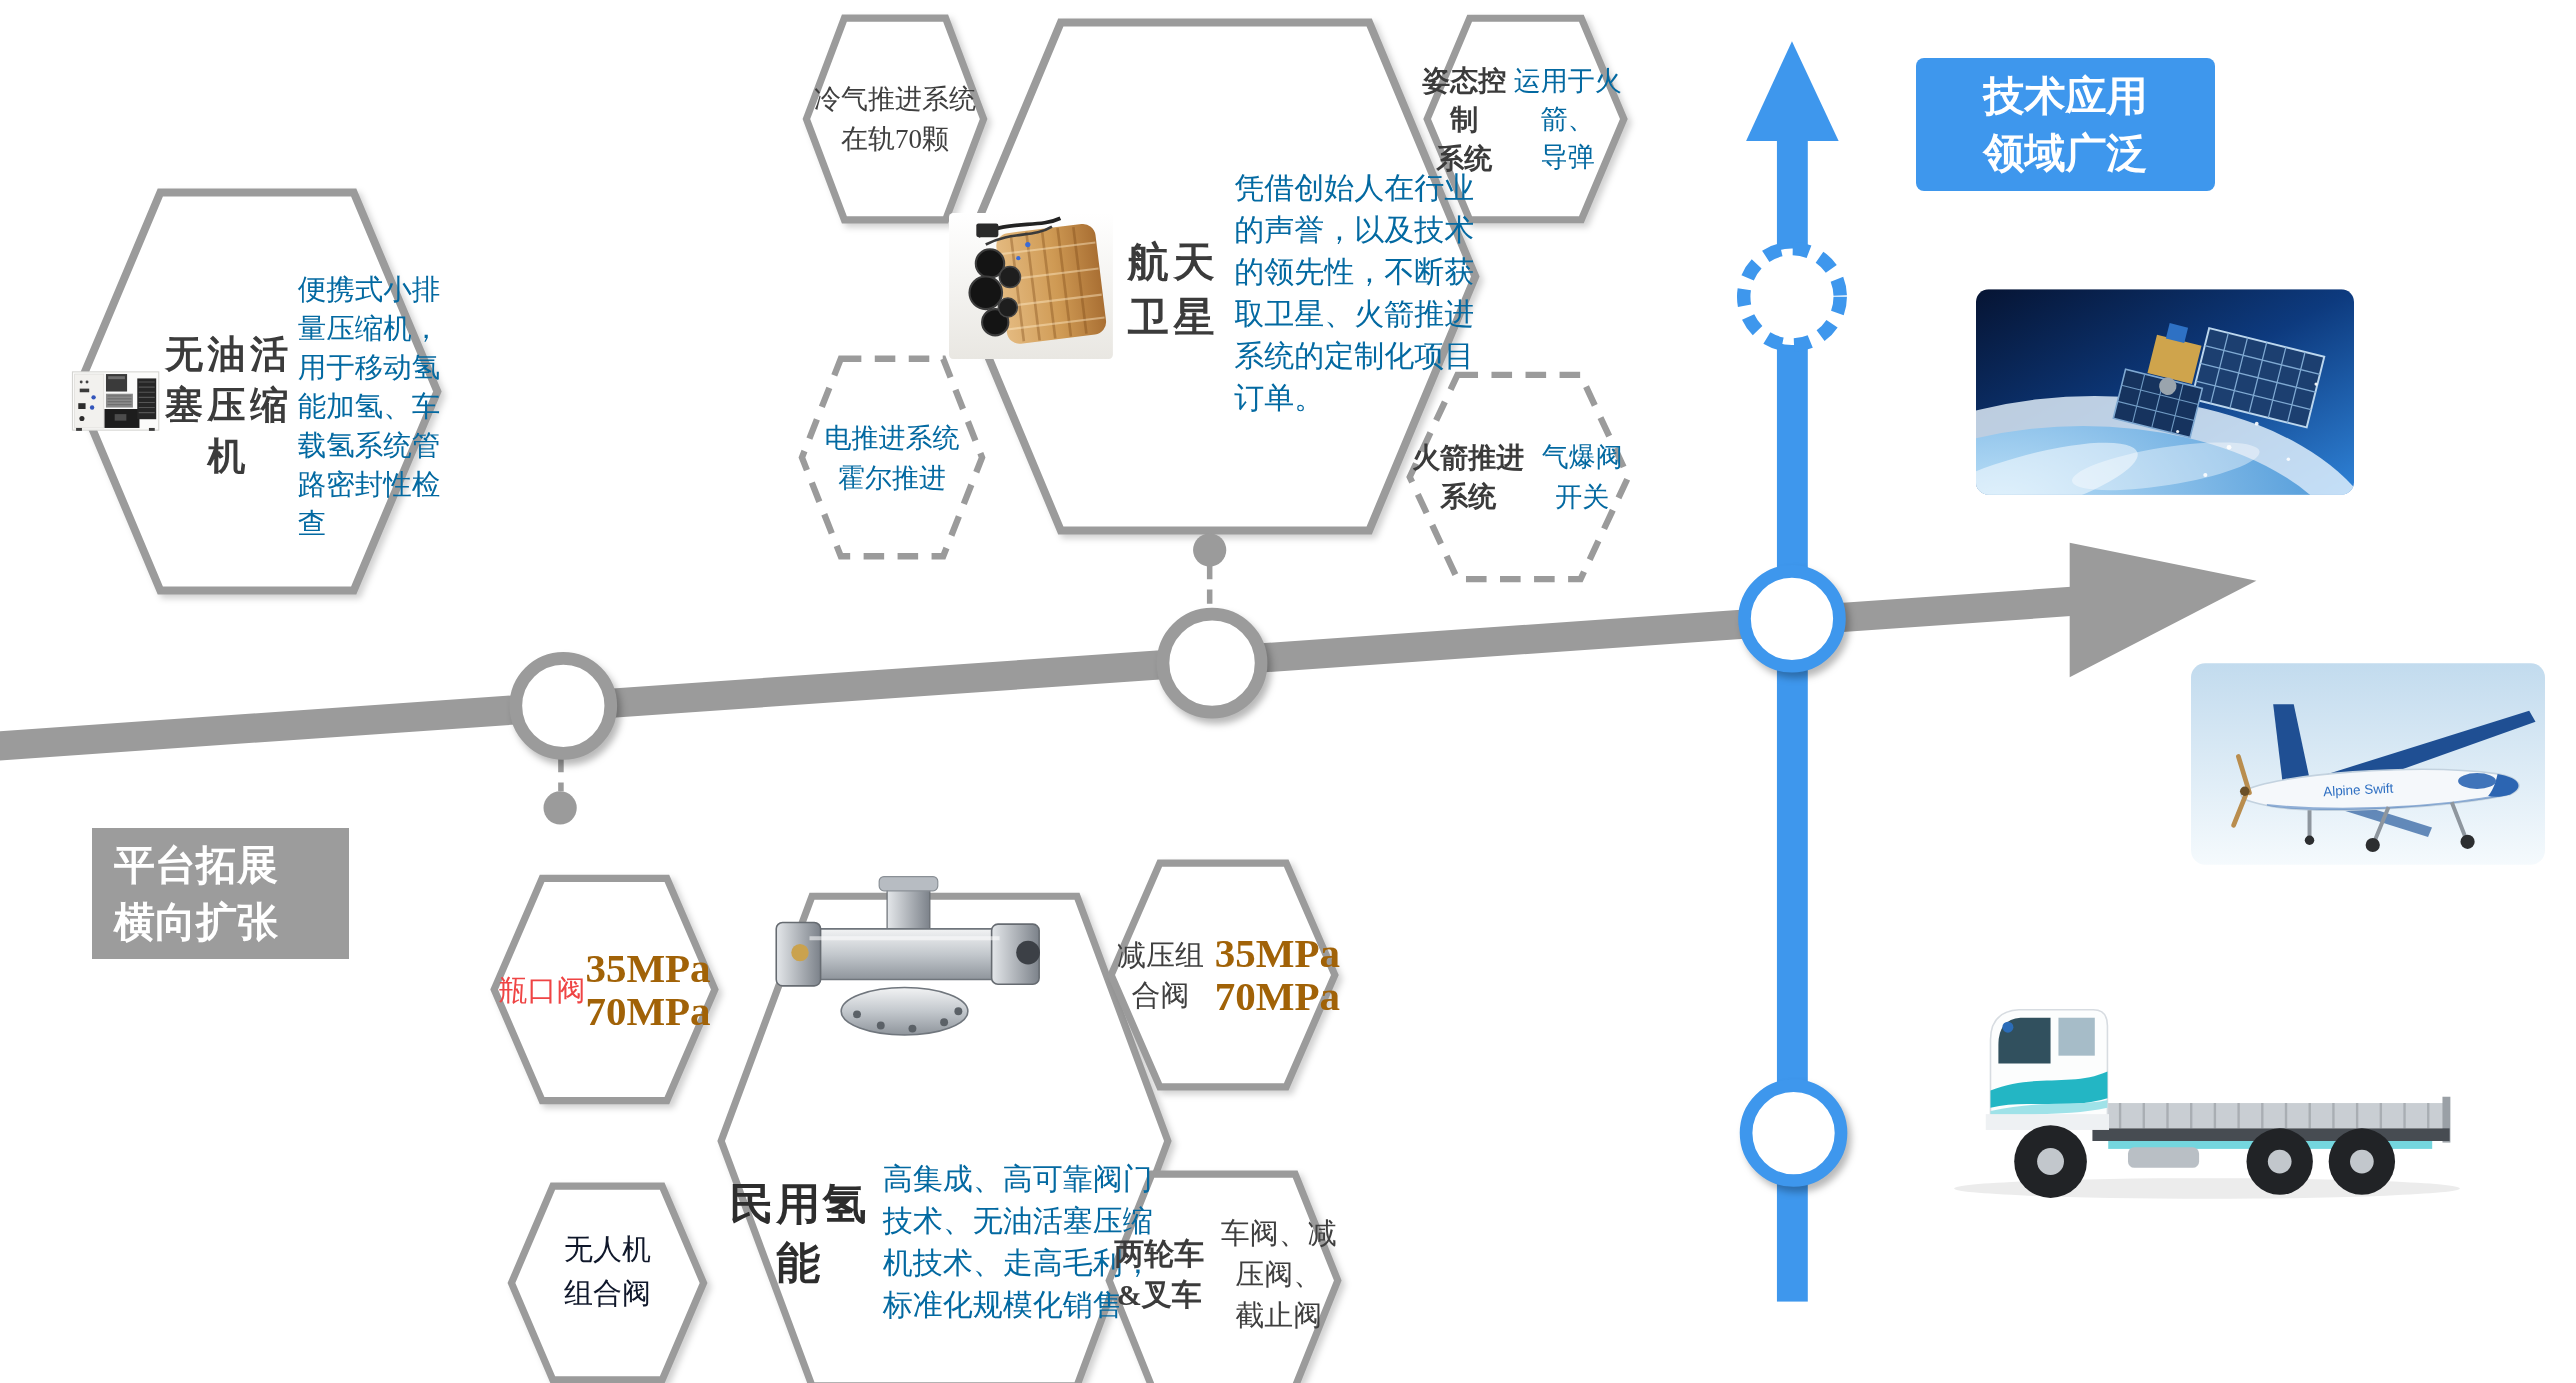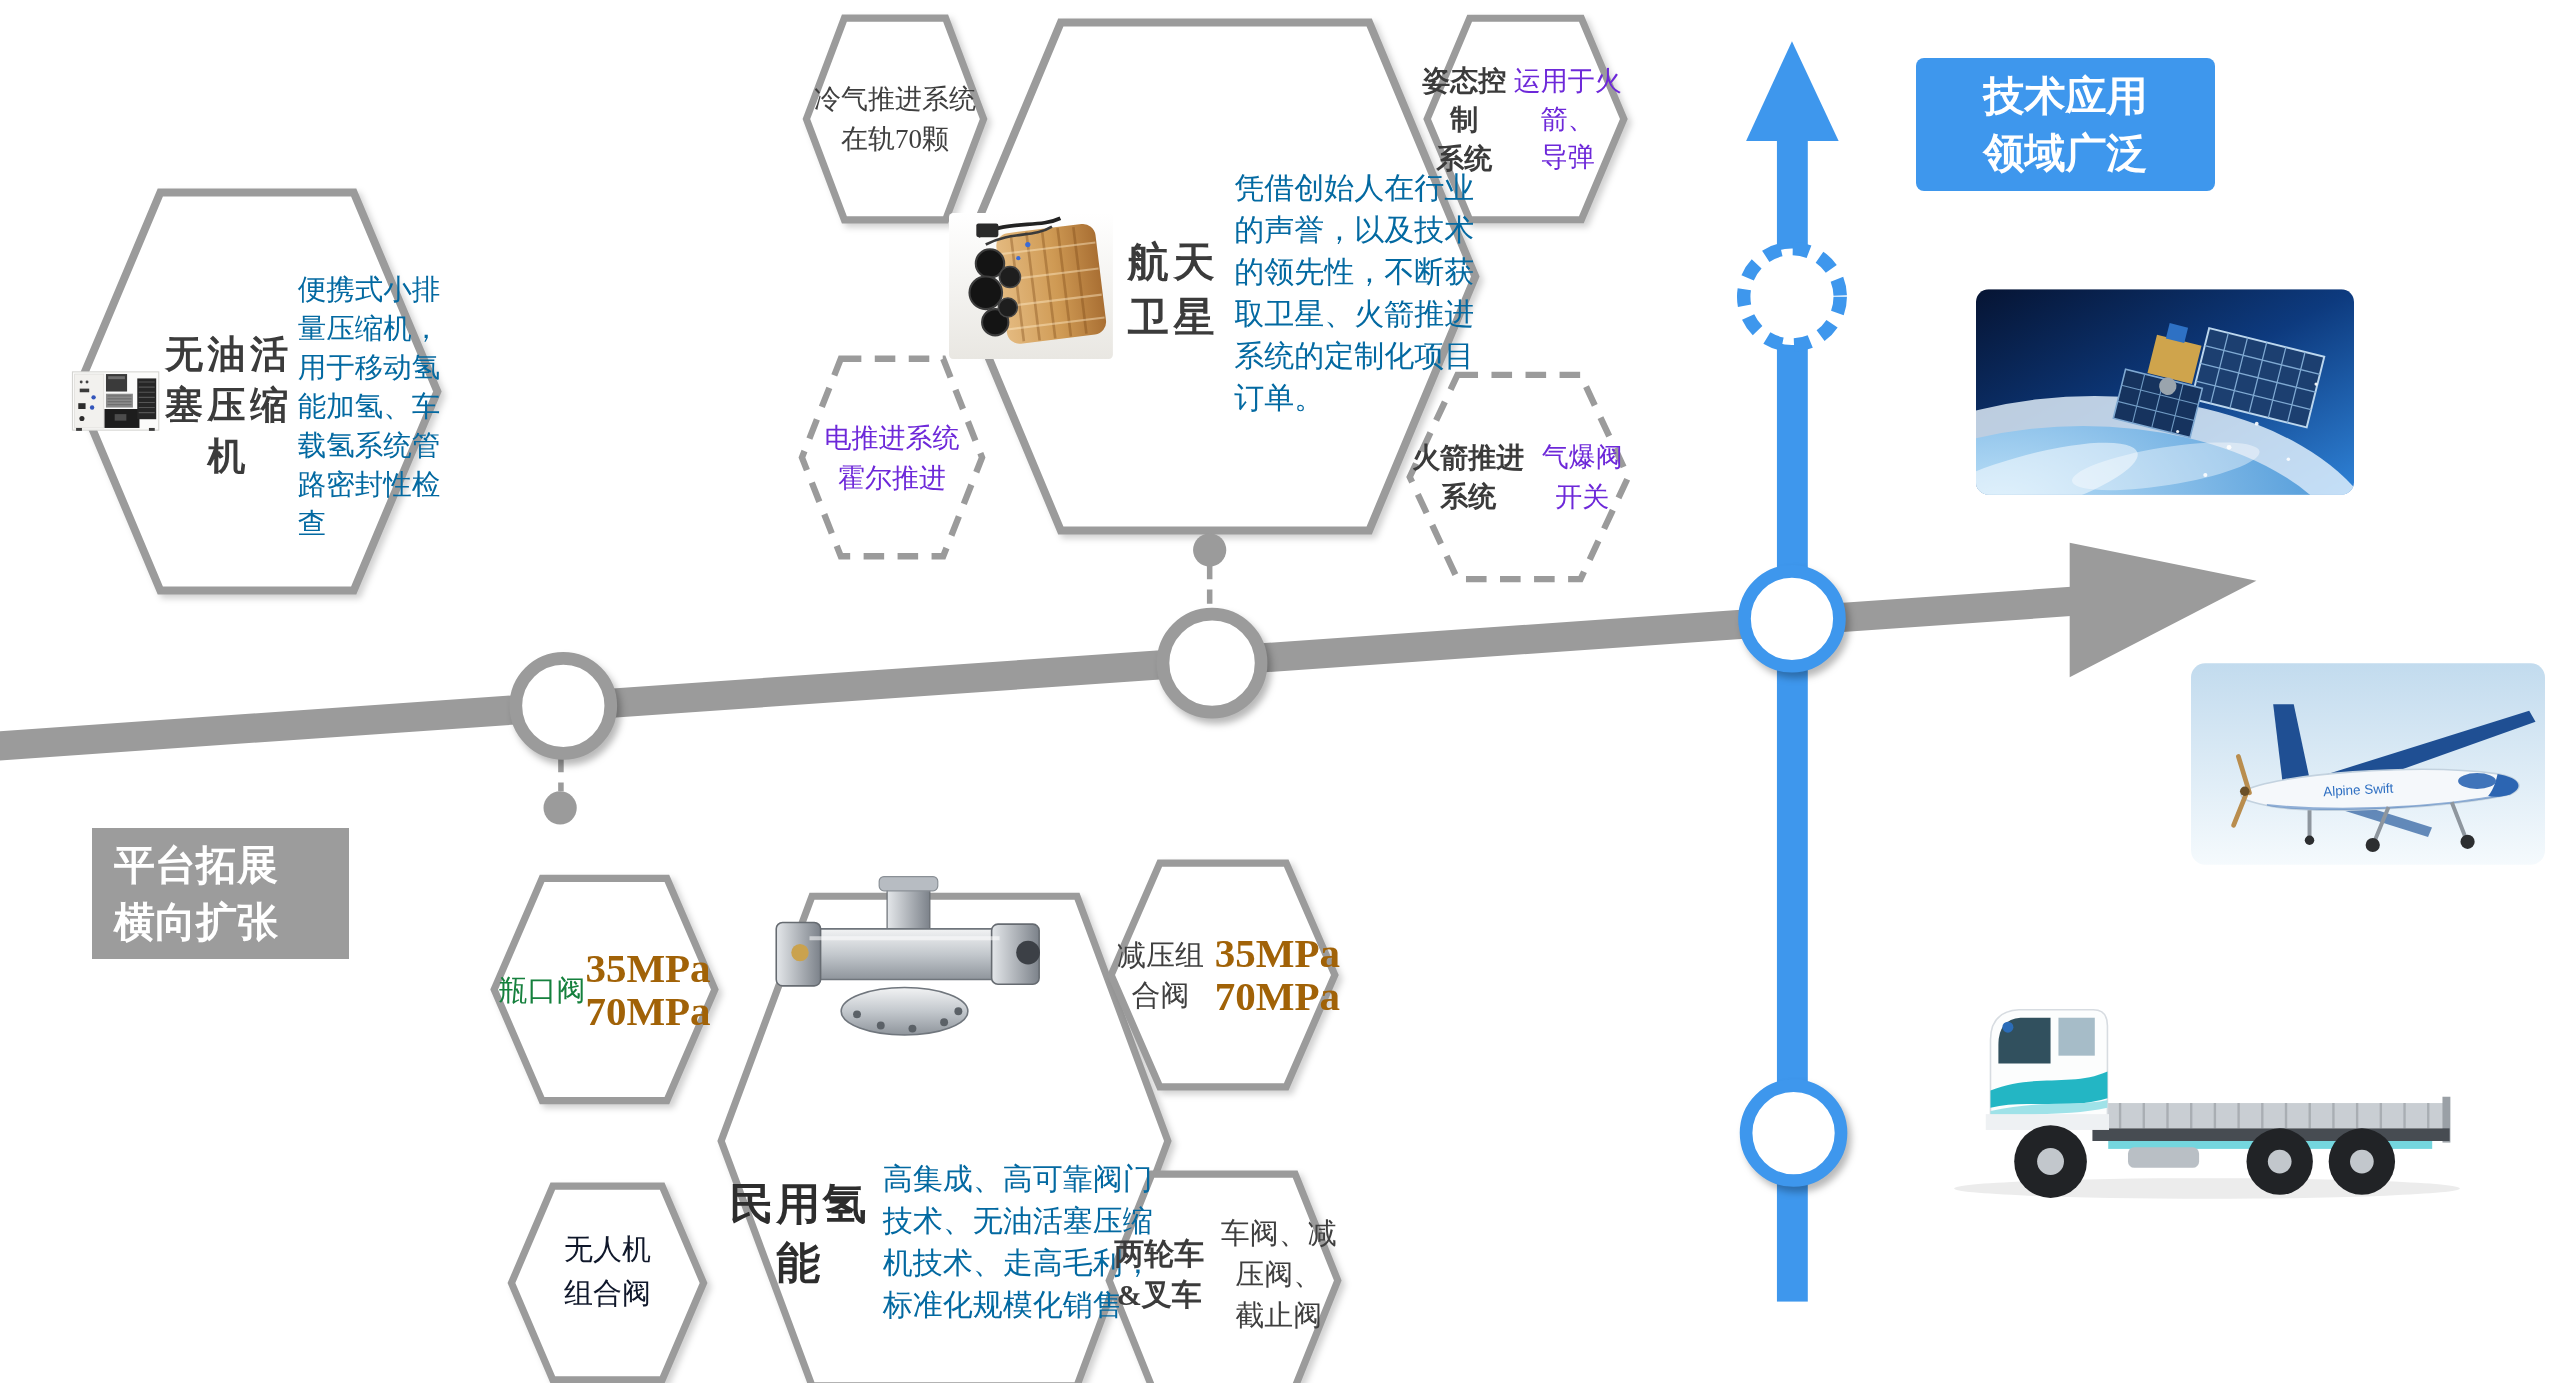--- a/index.html
+++ b/index.html
@@ -12,21 +12,21 @@
   .hex-border { position:absolute; left:0; top:0; filter:drop-shadow(4px 4.7px 3.2px rgba(0,0,0,.18)); }
   .hex-border.dashed-border { filter:none; }
   .hex-content {
     position:absolute; inset:0; z-index:2; display:flex; flex-direction:row;
     align-items:center; justify-content:center; text-align:center;
   }
   .hex-content.top { justify-content:flex-start; }
   .ml { white-space:pre-line; }
   .hex-title { font-weight:bold; color:#3b3b3b; letter-spacing:4.7px; }
   .hex-body { font-size:29px; line-height:40px; color:#0369a1; text-align:left; }
-  .hex-text { font-size:27px; line-height:40px; color:#6d28d9; }
+  .hex-text { font-size:27px; line-height:40px; color:#0369a1; }
   .hex-text-bold { font-size:28px; line-height:39px; font-weight:bold; color:#3b3b3b; }
   .specs { font-size:41px; line-height:43px; font-weight:bold; color:#a16207; font-family:"Liberation Serif","DejaVu Serif",serif; }
   .sans-heavy { font-family:"Liberation Sans","DejaVu Sans",sans-serif; font-weight:bold; color:#2d2d2d; letter-spacing:2.4px; }
   .banner {
     position:absolute; display:flex; align-items:center; z-index:6;
     font-weight:bold; font-size:41px; line-height:57px; color:#fff;
   }
   .photo-layer { position:absolute; z-index:5; }
   .photo-abs { position:absolute; z-index:3; }
   .shadow { filter:drop-shadow(5px 7px 5px rgba(0,0,0,.28)); }
@@ -151,21 +151,21 @@
       <div class="hex-text ml" style="line-height:38px">运用于火箭、
 导弹</div>
     </div>
   </div>
 
   <div class="hex" style="left:489px;top:873px;width:231px;height:233px">
       <svg width="231" height="233" class="hex-border" viewBox="0 0 292 294">
         <polygon points="67.16,6.5 224.84,6.5 285.5,147 224.84,287.5 67.16,287.5 6.5,147" fill="#fff" stroke="#9B9B9B" stroke-width="9"></polygon>
       </svg>
     <div class="hex-content">
-      <div class="hex-text" style="font-size:29px;color:#15803d">瓶口阀</div>
+      <div class="hex-text" style="font-size:29px;color:#ef4444">瓶口阀</div>
       <div class="specs ml">35MPa
 70MPa</div>
     </div>
   </div>
 
   <div class="hex" style="left:716px;top:891px;width:457px;height:500px">
       <svg width="457" height="500" class="hex-border" viewBox="0 0 578 632">
         <polygon points="121.38,6.5 456.62,6.5 571.5,316 456.62,625.5 121.38,625.5 6.5,316" fill="#fff" stroke="#9B9B9B" stroke-width="9"></polygon>
       </svg>
     <svg class="photo-abs" style="left:38px;top:-35px" width="305" height="194" viewBox="0 0 385 245">

